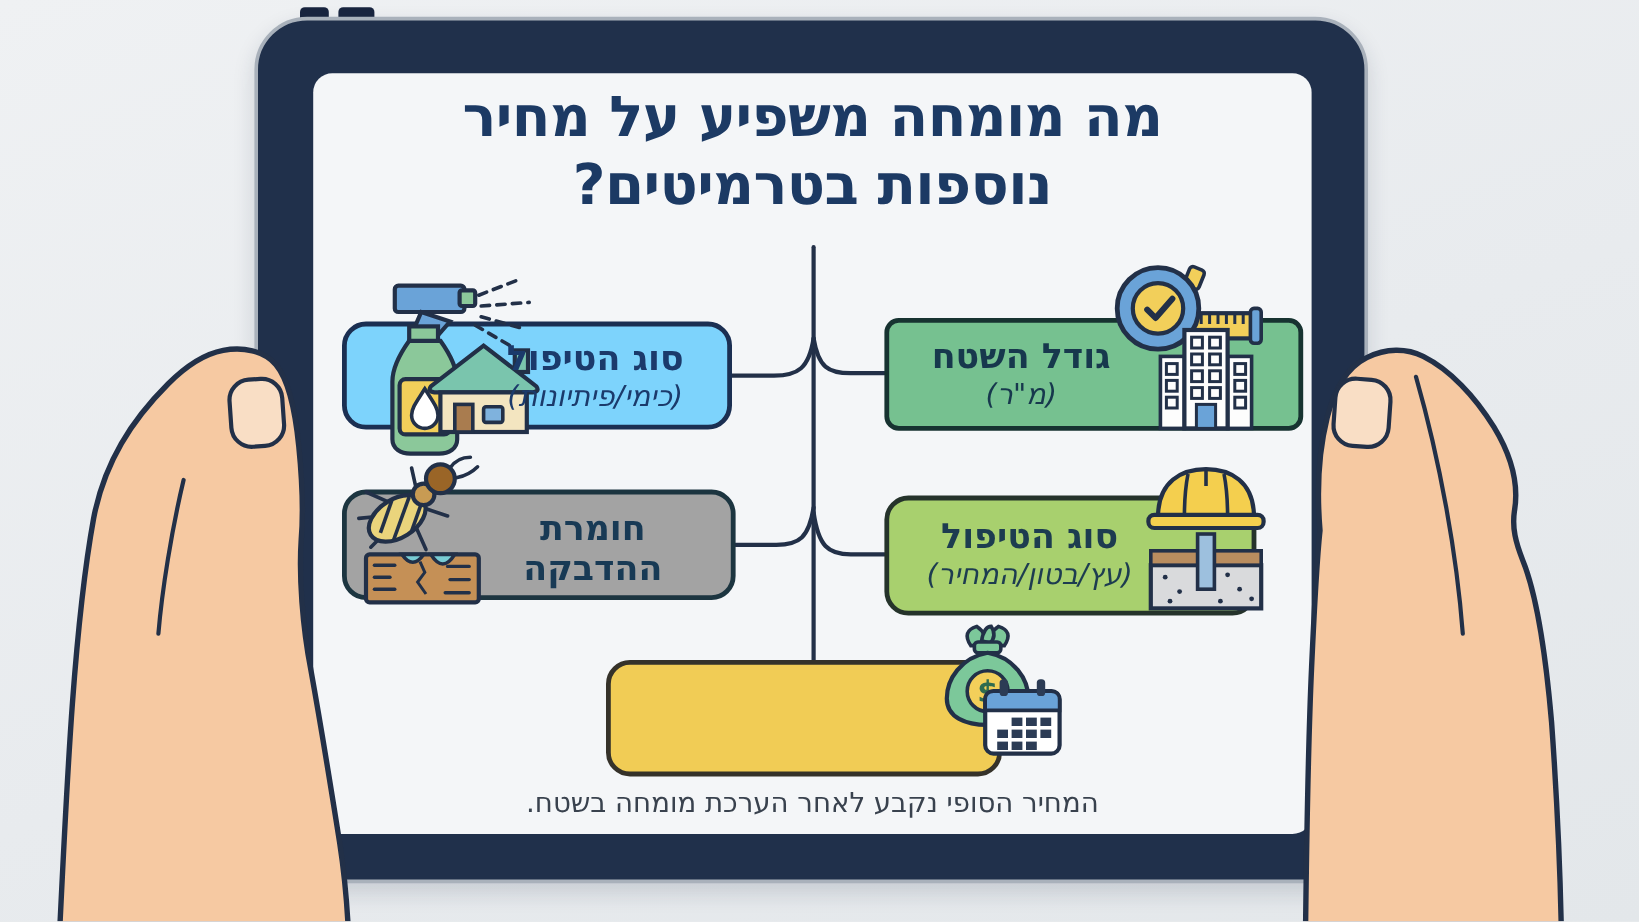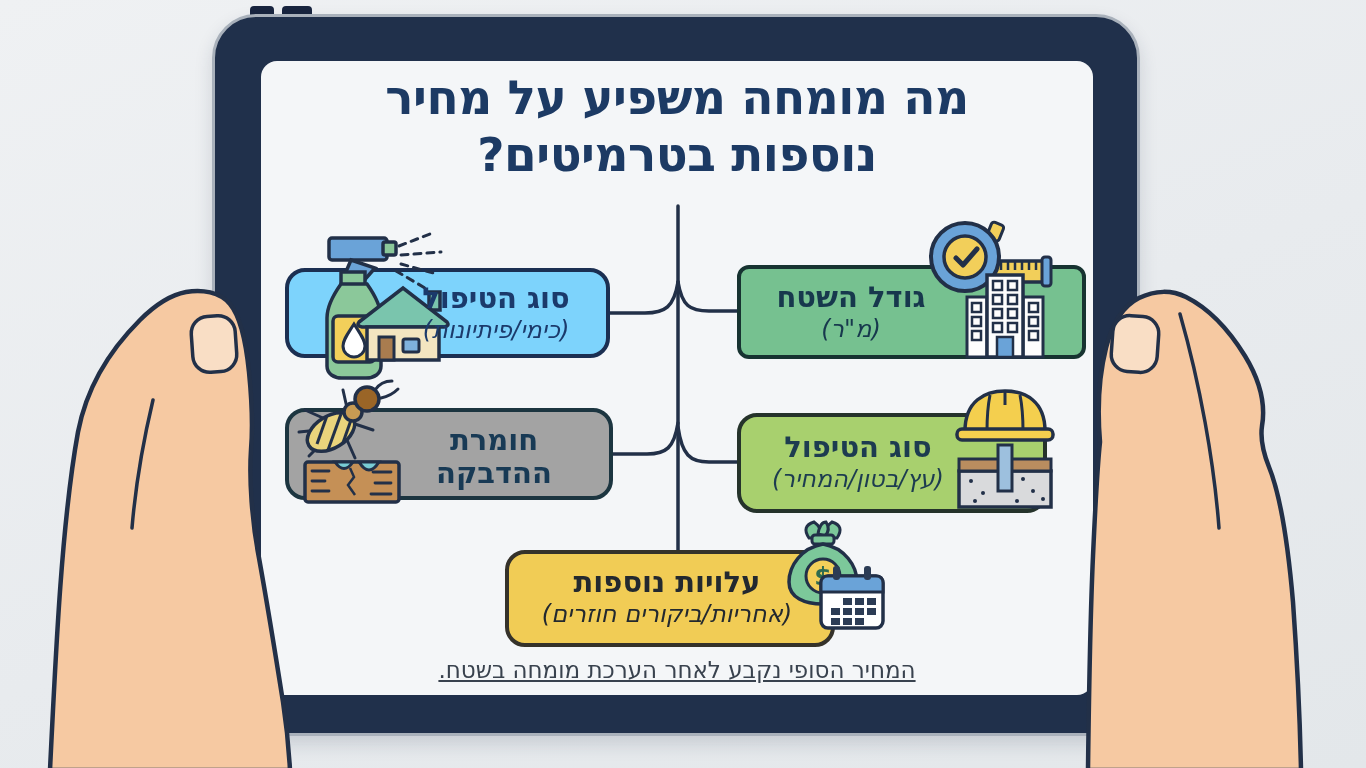--- a/index.html
+++ b/index.html
@@ -28,21 +28,21 @@
   .btext{position:absolute;direction:rtl;text-align:center;}
   .btitle{font-weight:700;font-size:29px;line-height:33px;}
   .bsub{font-size:24px;line-height:30px;white-space:nowrap;font-style:italic;}
   .box1 .btext{right:12px;top:10px;width:196px;color:#1b3a6b;}
   .box2 .btext{left:8px;top:12px;width:204px;color:#17384d;}
   .box3 .btext{right:10px;top:12px;width:210px;color:#183a55;}
   .box4 .btext{left:4px;top:14px;width:226px;color:#1d3c50;}
   .box5 .btext{left:8px;top:12px;width:300px;color:#23292f;}
   .ic{position:absolute;overflow:visible;}
   .footer{position:absolute;top:596px;left:0;width:100%;text-align:center;direction:rtl;
-          font-size:23px;color:#39424e;text-decoration:underline;}
+          font-size:23px;color:#39424e;}
   .hands{position:absolute;left:0;top:0;width:1366px;height:768px;pointer-events:none;}
 </style>
 </head>
 <body>
 
 <div class="stage">
 
   <div class="tab-btn b1"></div>
   <div class="tab-btn b2"></div>
 
@@ -253,24 +253,20 @@
               <rect x="14" y="46" width="9" height="7"></rect>
                 <rect x="26" y="46" width="9" height="7"></rect>
                 <rect x="38" y="46" width="9" height="7"></rect>
                 <rect x="50" y="46" width="9" height="7"></rect>
               <rect x="14" y="56" width="9" height="7"></rect>
                 <rect x="26" y="56" width="9" height="7"></rect>
                 <rect x="38" y="56" width="9" height="7"></rect>
             </g>
           </g>
         </svg>
-        <div class="btext">
-          <div class="btitle">עלויות נוספות</div>
-          <div class="bsub">(אחריות/ביקורים חוזרים)</div>
-        </div>
       </div>
 
       <div class="footer">המחיר הסופי נקבע לאחר הערכת מומחה בשטח.</div>
     </div>
   </div>
 
   <svg class="hands" viewBox="0 0 1366 768">
     <g stroke="#223048" stroke-width="4.5" stroke-linejoin="round">
       <path fill="#f6c9a2" d="M50,770 C56,646 62,520 78,432 C87,385 110,350 140,320
         C154,306 170,295 186,292 C202,289 220,292 230,304 C240,316 246,342 249,372

